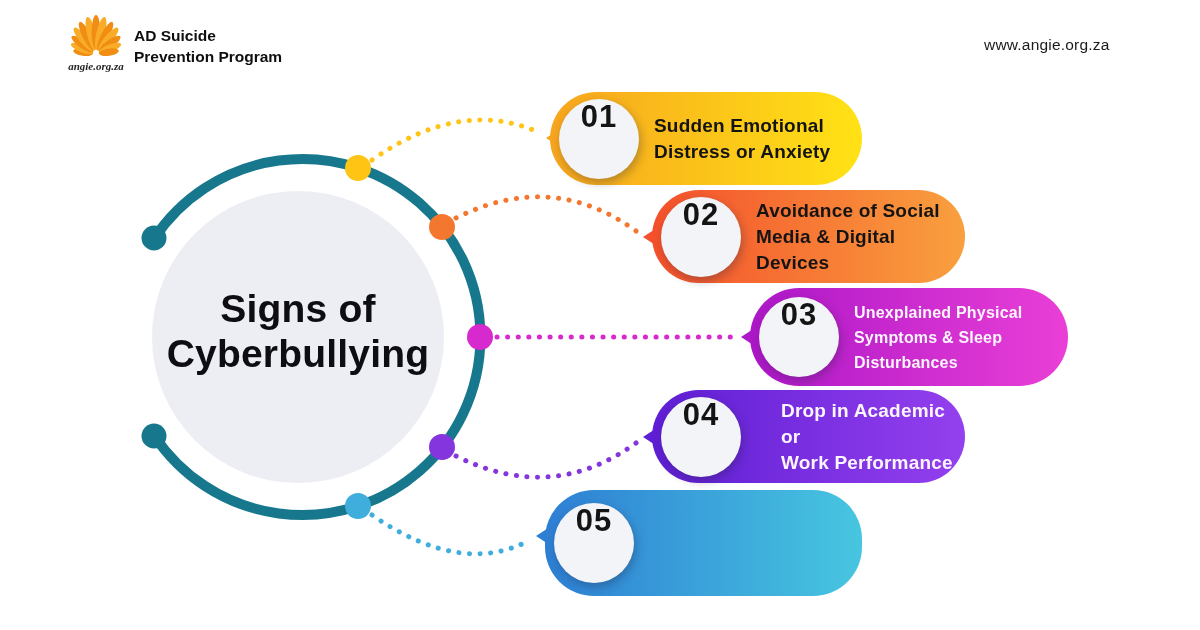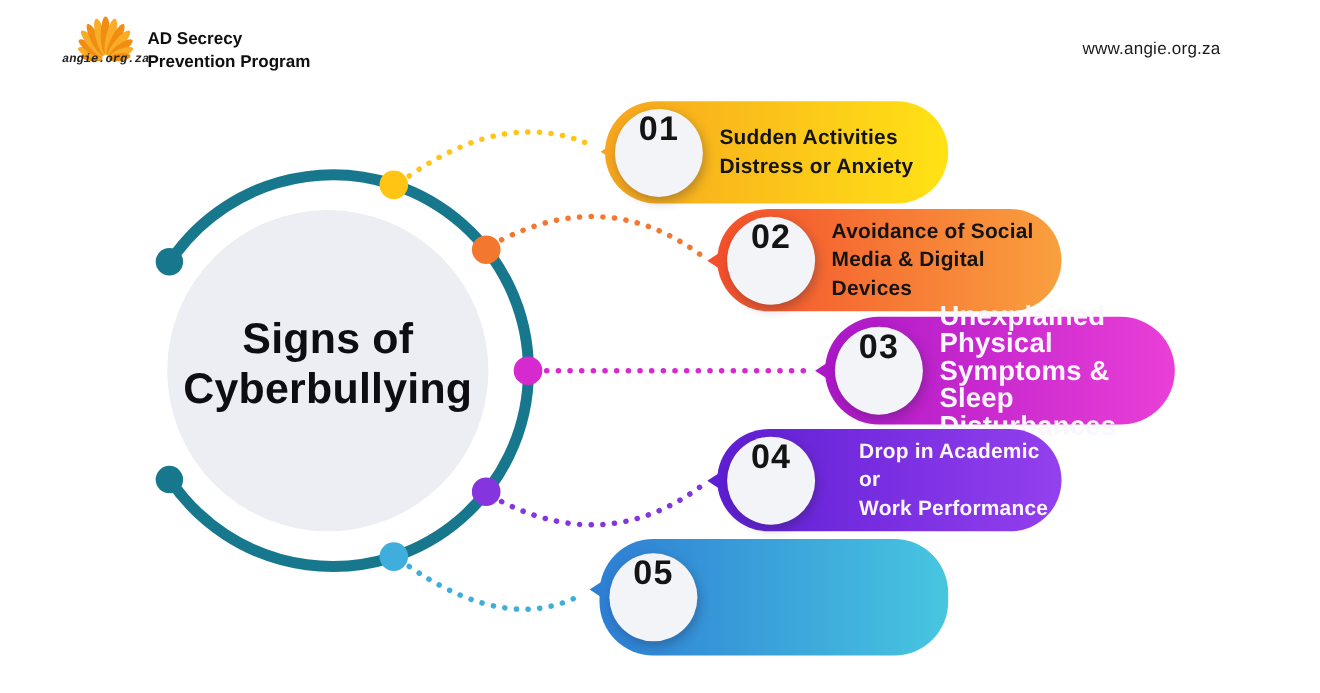--- a/index.html
+++ b/index.html
@@ -8,22 +8,22 @@
     font-family: "Liberation Sans", sans-serif;
     background: #ffffff;
     position: relative;
     overflow: hidden;
   }
   .stage { position:absolute; inset:0; width:1200px; height:630px; }
 
   
   .logo-flower { position:absolute; left:58px; top:12px; width:76px; height:44px; }
   .logo-script {
-    position:absolute; left:52px; top:48px; width:88px;
-    font-family:Liberation Mono, monospace; font-style:italic; font-weight:bold;
+    position:absolute; left:52px; top:60px; width:88px;
+    font-family:Liberation Serif, serif; font-style:italic; font-weight:bold;
     font-size:11px; color:#232323; text-align:center; letter-spacing:0px;
   }
   .org-title {
     position:absolute; left:134px; top:25px;
     font-size:15.5px; font-weight:bold; color:#0f0f0f; line-height:21px;
   }
   .website {
     position:absolute; left:984px; top:36px;
     font-size:15.5px; color:#1b1b1b; letter-spacing:0.2px;
   }
@@ -53,21 +53,21 @@
   .pill-text {
     margin-left:15px; font-size:19px; font-weight:bold; line-height:26px;
     letter-spacing:0.2px;
   }
   .pill-text span { display:block; }
   #pill-1 { left:550px; top:92px;  width:312px; height:93px; }
   #pill-2 { left:652px; top:190px; width:313px; height:93px; }
   #pill-3 { left:750px; top:288px; width:318px; height:98px; }
   #pill-4 { left:652px; top:390px; width:313px; height:93px; }
   #pill-5 { left:545px; top:490px; width:317px; height:106px; }
-  #pill-3 .pill-text { font-size:25px; line-height:25px; }
+  #pill-3 .pill-text { font-size:16px; line-height:25px; }
 </style>
 </head>
 <body>
 
 <div class="stage">
 
   <svg class="logo-flower" viewBox="0 0 76 44">
     <g transform="translate(38,42)">
       <ellipse class="petal pd" cx="0" cy="-13" rx="3.6" ry="10" transform="rotate(-82)" fill="#F08D12"></ellipse>
       <ellipse class="petal pl" cx="0" cy="-15" rx="3.8" ry="12" transform="rotate(-68)" fill="#F8AC28"></ellipse>
@@ -79,21 +79,21 @@
       <ellipse class="petal pl" cx="0" cy="-21" rx="4.4" ry="17" transform="rotate(13)" fill="#F8AC28"></ellipse>
       <ellipse class="petal pd" cx="0" cy="-20" rx="4.2" ry="16" transform="rotate(27)" fill="#F08D12"></ellipse>
       <ellipse class="petal pl" cx="0" cy="-19" rx="4.2" ry="15" transform="rotate(40)" fill="#F8AC28"></ellipse>
       <ellipse class="petal pd" cx="0" cy="-17" rx="4.0" ry="13" transform="rotate(54)" fill="#F08D12"></ellipse>
       <ellipse class="petal pl" cx="0" cy="-15" rx="3.8" ry="12" transform="rotate(68)" fill="#F8AC28"></ellipse>
       <ellipse class="petal pd" cx="0" cy="-13" rx="3.6" ry="10" transform="rotate(82)" fill="#F08D12"></ellipse>
     </g>
   </svg>
   <div class="logo-script">angie.org.za</div>
   <div class="org-title">
-    <div>AD Secrecy</div>
+    <div>AD Suicide</div>
     <div>Prevention Program</div>
   </div>
   <div class="website">www.angie.org.za</div>
 
   <svg id="diagram" viewBox="0 0 1200 630">
 
     <path id="ring-arc" d="M 154.1 238.6 A 178 178 0 1 1 154.1 435.4" fill="none" stroke-width="10" stroke-linecap="round" stroke="#17788D"></path>
     <circle id="cap-top" cx="154" cy="238" r="12.5" fill="#17788D"></circle>
     <circle id="cap-bottom" cx="154" cy="436" r="12.5" fill="#17788D"></circle>
 
@@ -121,21 +121,21 @@
   <div class="hub-title" style="color: rgb(13, 13, 18);">
     <div>Signs of</div>
     <div>Cyberbullying</div>
   </div>
 
   <div class="pill" id="pill-1" style="background: linear-gradient(90deg, rgb(247, 165, 30) 0%, rgb(255, 226, 21) 100%);">
     <div class="pill-badge">
       <span class="pill-number">01</span>
     </div>
     <div class="pill-text" style="color: rgb(20, 20, 20);">
-      <span>Sudden Activities</span>
+      <span>Sudden Emotional</span>
       <span>Distress or Anxiety</span>
     </div>
   </div>
 
   <div class="pill" id="pill-2" style="background: linear-gradient(90deg, rgb(244, 80, 43) 0%, rgb(249, 160, 62) 100%);">
     <div class="pill-badge">
       <span class="pill-number">02</span>
     </div>
     <div class="pill-text" style="color: rgb(20, 20, 20);">
       <span>Avoidance of Social</span>

